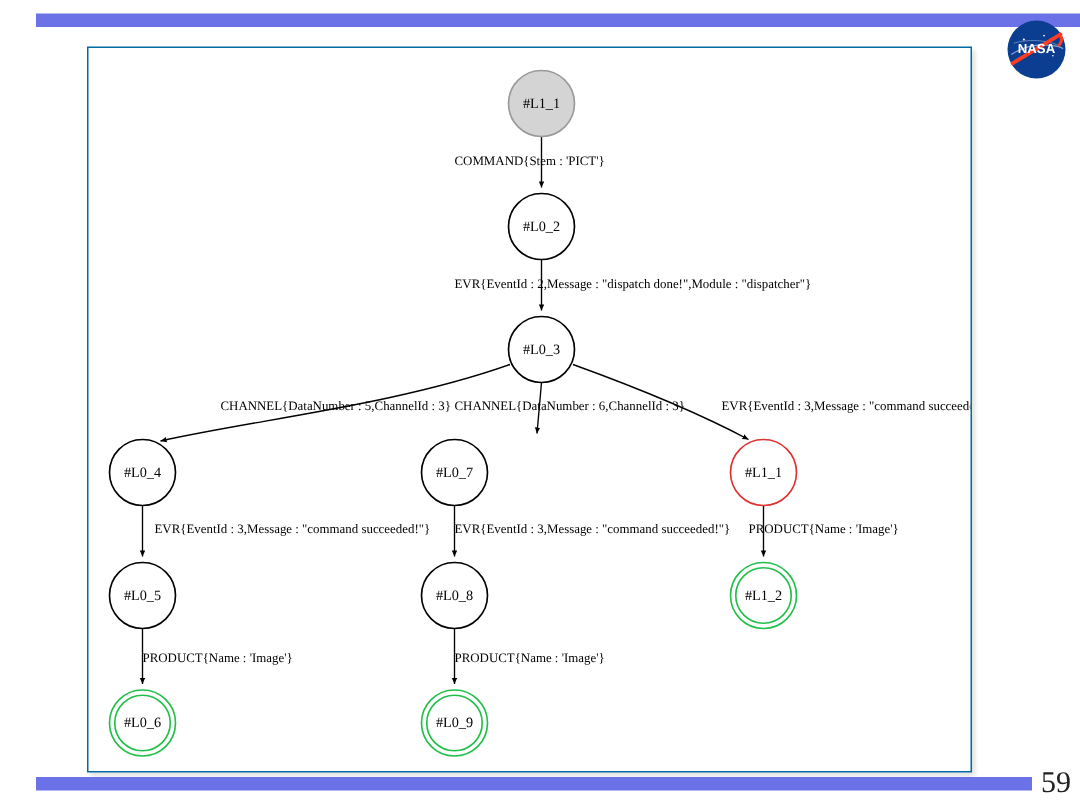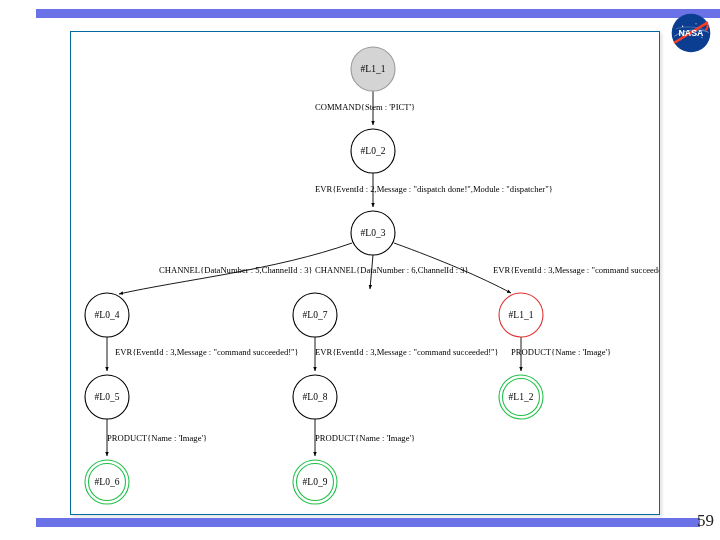--- a/index.html
+++ b/index.html
@@ -4,33 +4,33 @@
 <style>
   html,body{margin:0;padding:0;}
   body{
     width:720px;height:540px;
     background:#ffffff;
     font-family:"Liberation Serif", serif;
     overflow:hidden;
     position:relative;
   }
   
-  #slide{position:absolute;inset:0;background:#fff;margin-left:12px;}
+  #slide{position:absolute;inset:0;background:#fff;}
   .topbar{
     position:absolute;left:24px;top:9px;width:696px;height:9px;
     background:#6b72e8;
   }
   .botbar{
     position:absolute;left:24px;top:518px;width:664px;height:9px;
     background:#6b72e8;
   }
   .pagenum{
     position:absolute;right:6px;top:511px;
     font-family:"Liberation Serif",serif;
-    font-size:17px;color:#222;letter-spacing:0px;
+    font-size:20px;color:#222;letter-spacing:0px;
   }
   
   .nasa-logo{
     position:absolute;right:8px;top:12px;width:42px;height:42px;
   }
   
   .graph-frame{
     position:absolute;left:58px;top:31px;width:588px;height:482px;
     background:#ffffff;
     border:1px solid #0369a1;

